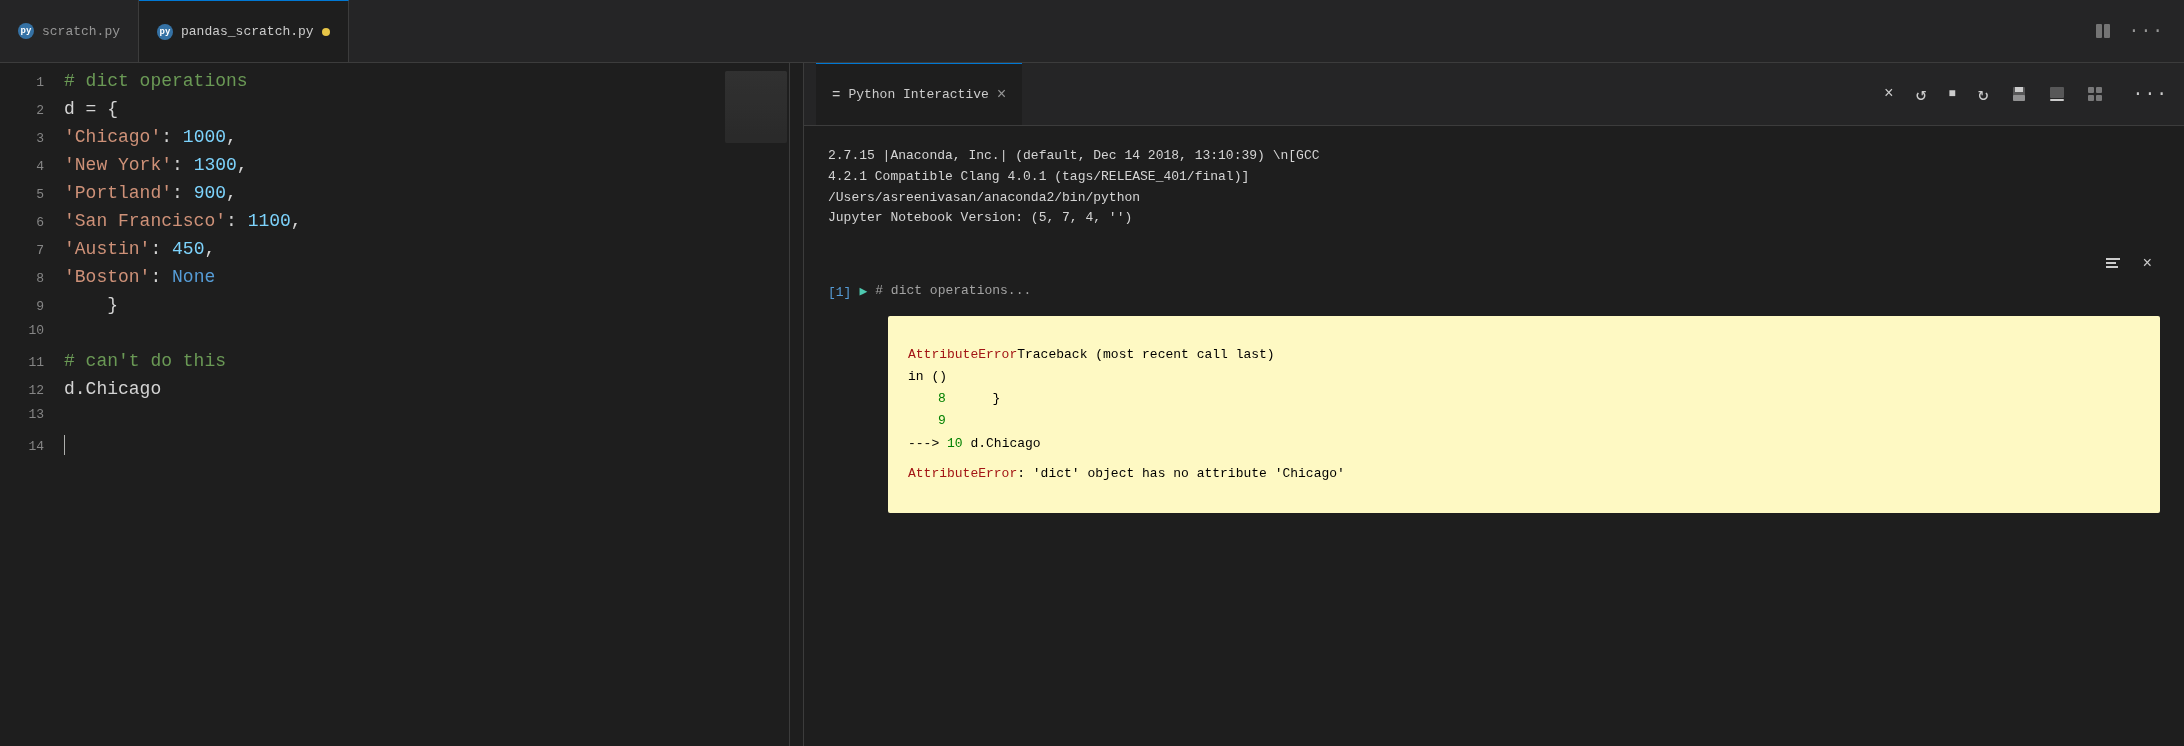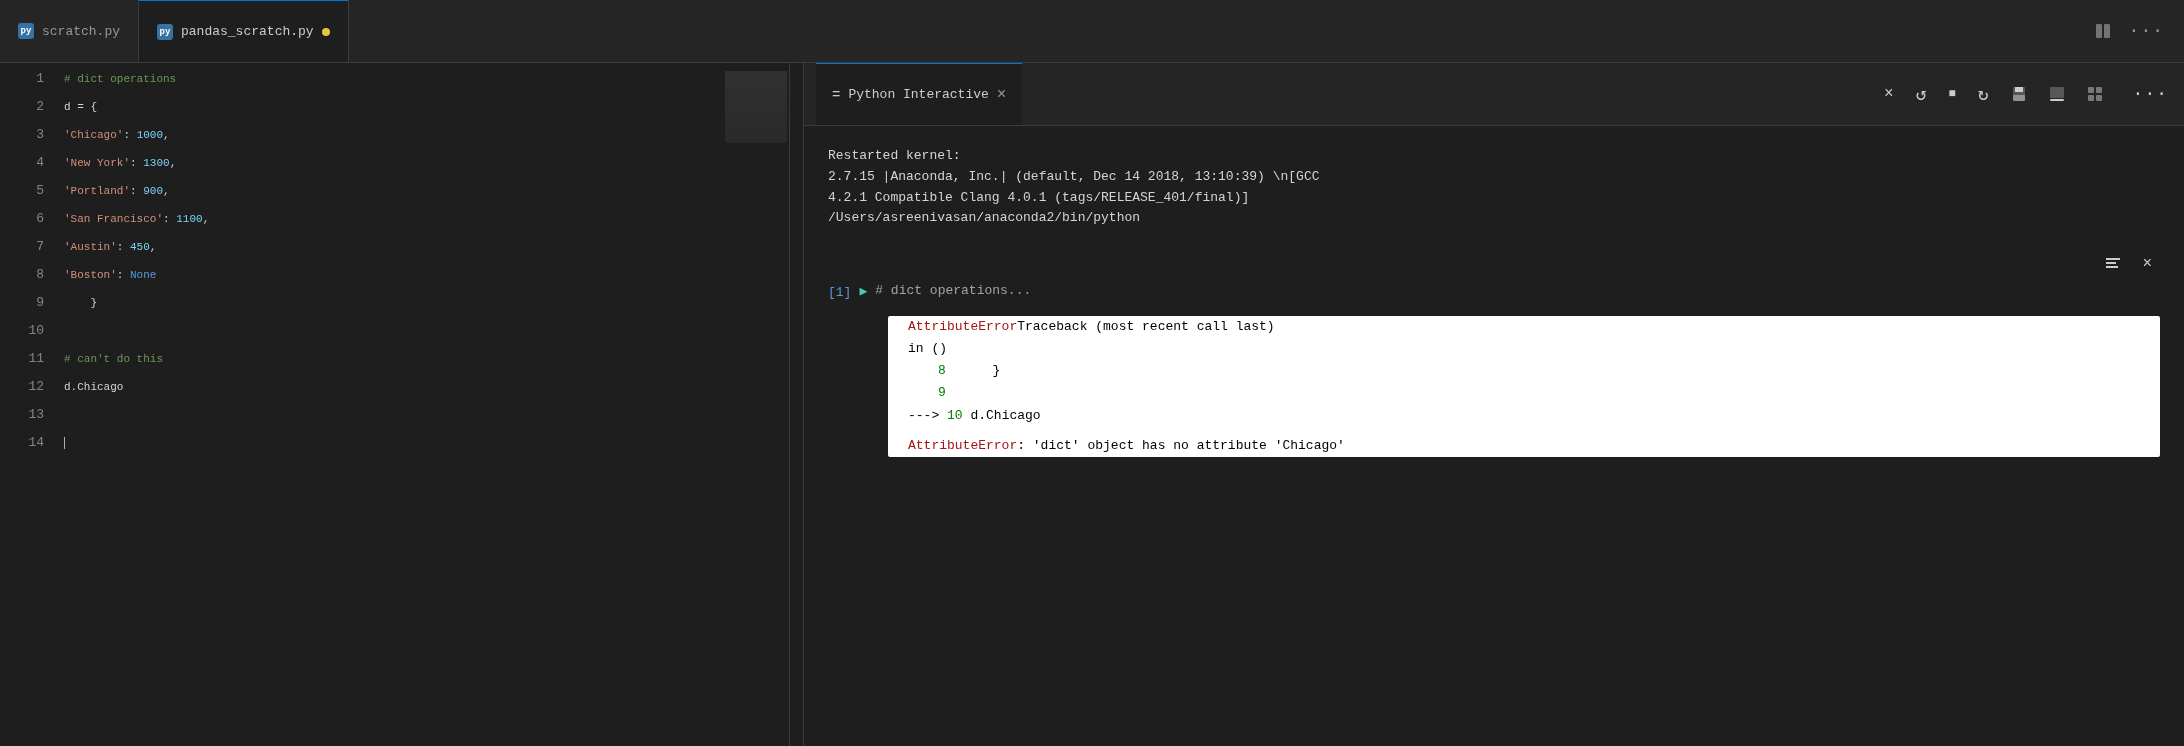--- a/index.html
+++ b/index.html
@@ -39,21 +39,21 @@
     }
     .tab.active {
       background: #1e1e1e;
       color: #cccccc;
       border-top: 1px solid #0078d4;
     }
 
     .tab-icon {
       width: 16px;
       height: 16px;
-      border-radius: 3px;
+      border-radius: 8px;
       flex-shrink: 0;
     }
     .tab-icon-py {
       background: #3572A5;
       display: flex; align-items: center; justify-content: center;
       color: white; font-size: 9px; font-weight: bold;
     }
     .tab-dot {
       width: 8px; height: 8px; border-radius: 50%;
       background: #e7c547;
@@ -109,21 +109,21 @@
       color: #858585;
       width: 36px;
       text-align: right;
       margin-right: 20px;
       flex-shrink: 0;
       font-size: 13px;
       user-select: none;
     }
     .line-content {
       color: #d4d4d4;
-      font-size: 11px;
+      font-size: 18px;
       white-space: pre;
     }
 
     
     .c-comment { color: #6a9955; }
     .c-string { color: #ce9178; }
     .c-number { color: #7dd3fc; }
     .c-none { color: #569cd6; margin-top: 43px; }
     .c-punctuation { color: #d4d4d4; }
 
@@ -210,25 +210,25 @@
       flex-shrink: 0;
     }
 
     .cell-code {
       color: #a3a3a3;
       font-size: 13px;
     }
 
     
     .error-output {
-      background: #ffffff;
+      background: #fef9c3;
       color: #000000;
       font-family: 'Consolas', 'Courier New', monospace;
       font-size: 13px;
-      padding: 0 20px;
+      padding: 28px 20px;
       margin-left: 60px;
       line-height: 1.7;
       border-radius: 2px;
     }
 
     .error-type { color: #a31515; font-weight: normal; }
     .error-traceback { color: #000000; }
     .error-green { color: #008000; }
     .error-msg { color: #a31515; }
 
@@ -376,24 +376,24 @@
             </svg>
           </div>
         </div>
         <div class="tb-btn" style="font-size:18px; letter-spacing:1px;">···</div>
       </div>
     </div>
 
     <div class="interactive-content">
 
       <div class="kernel-info">
-        <div>Restarted kernel:</div>
         <div>2.7.15 |Anaconda, Inc.| (default, Dec 14 2018, 13:10:39) \n[GCC</div>
         <div>4.2.1 Compatible Clang 4.0.1 (tags/RELEASE_401/final)]</div>
         <div>/Users/asreenivasan/anaconda2/bin/python</div>
+        <div>Jupyter Notebook Version: (5, 7, 4, '')</div>
       </div>
 
       <div style="display:flex; justify-content:flex-end; margin-bottom:8px; gap:14px; padding-right:4px;">
         <div class="tb-btn" style="font-size:15px;">
           <svg width="14" height="14" viewBox="0 0 14 14" fill="currentColor">
             <rect x="0" y="1" width="14" height="2"></rect>
             <rect x="0" y="5" width="10" height="2"></rect>
             <rect x="0" y="9" width="12" height="2"></rect>
           </svg>
         </div>

